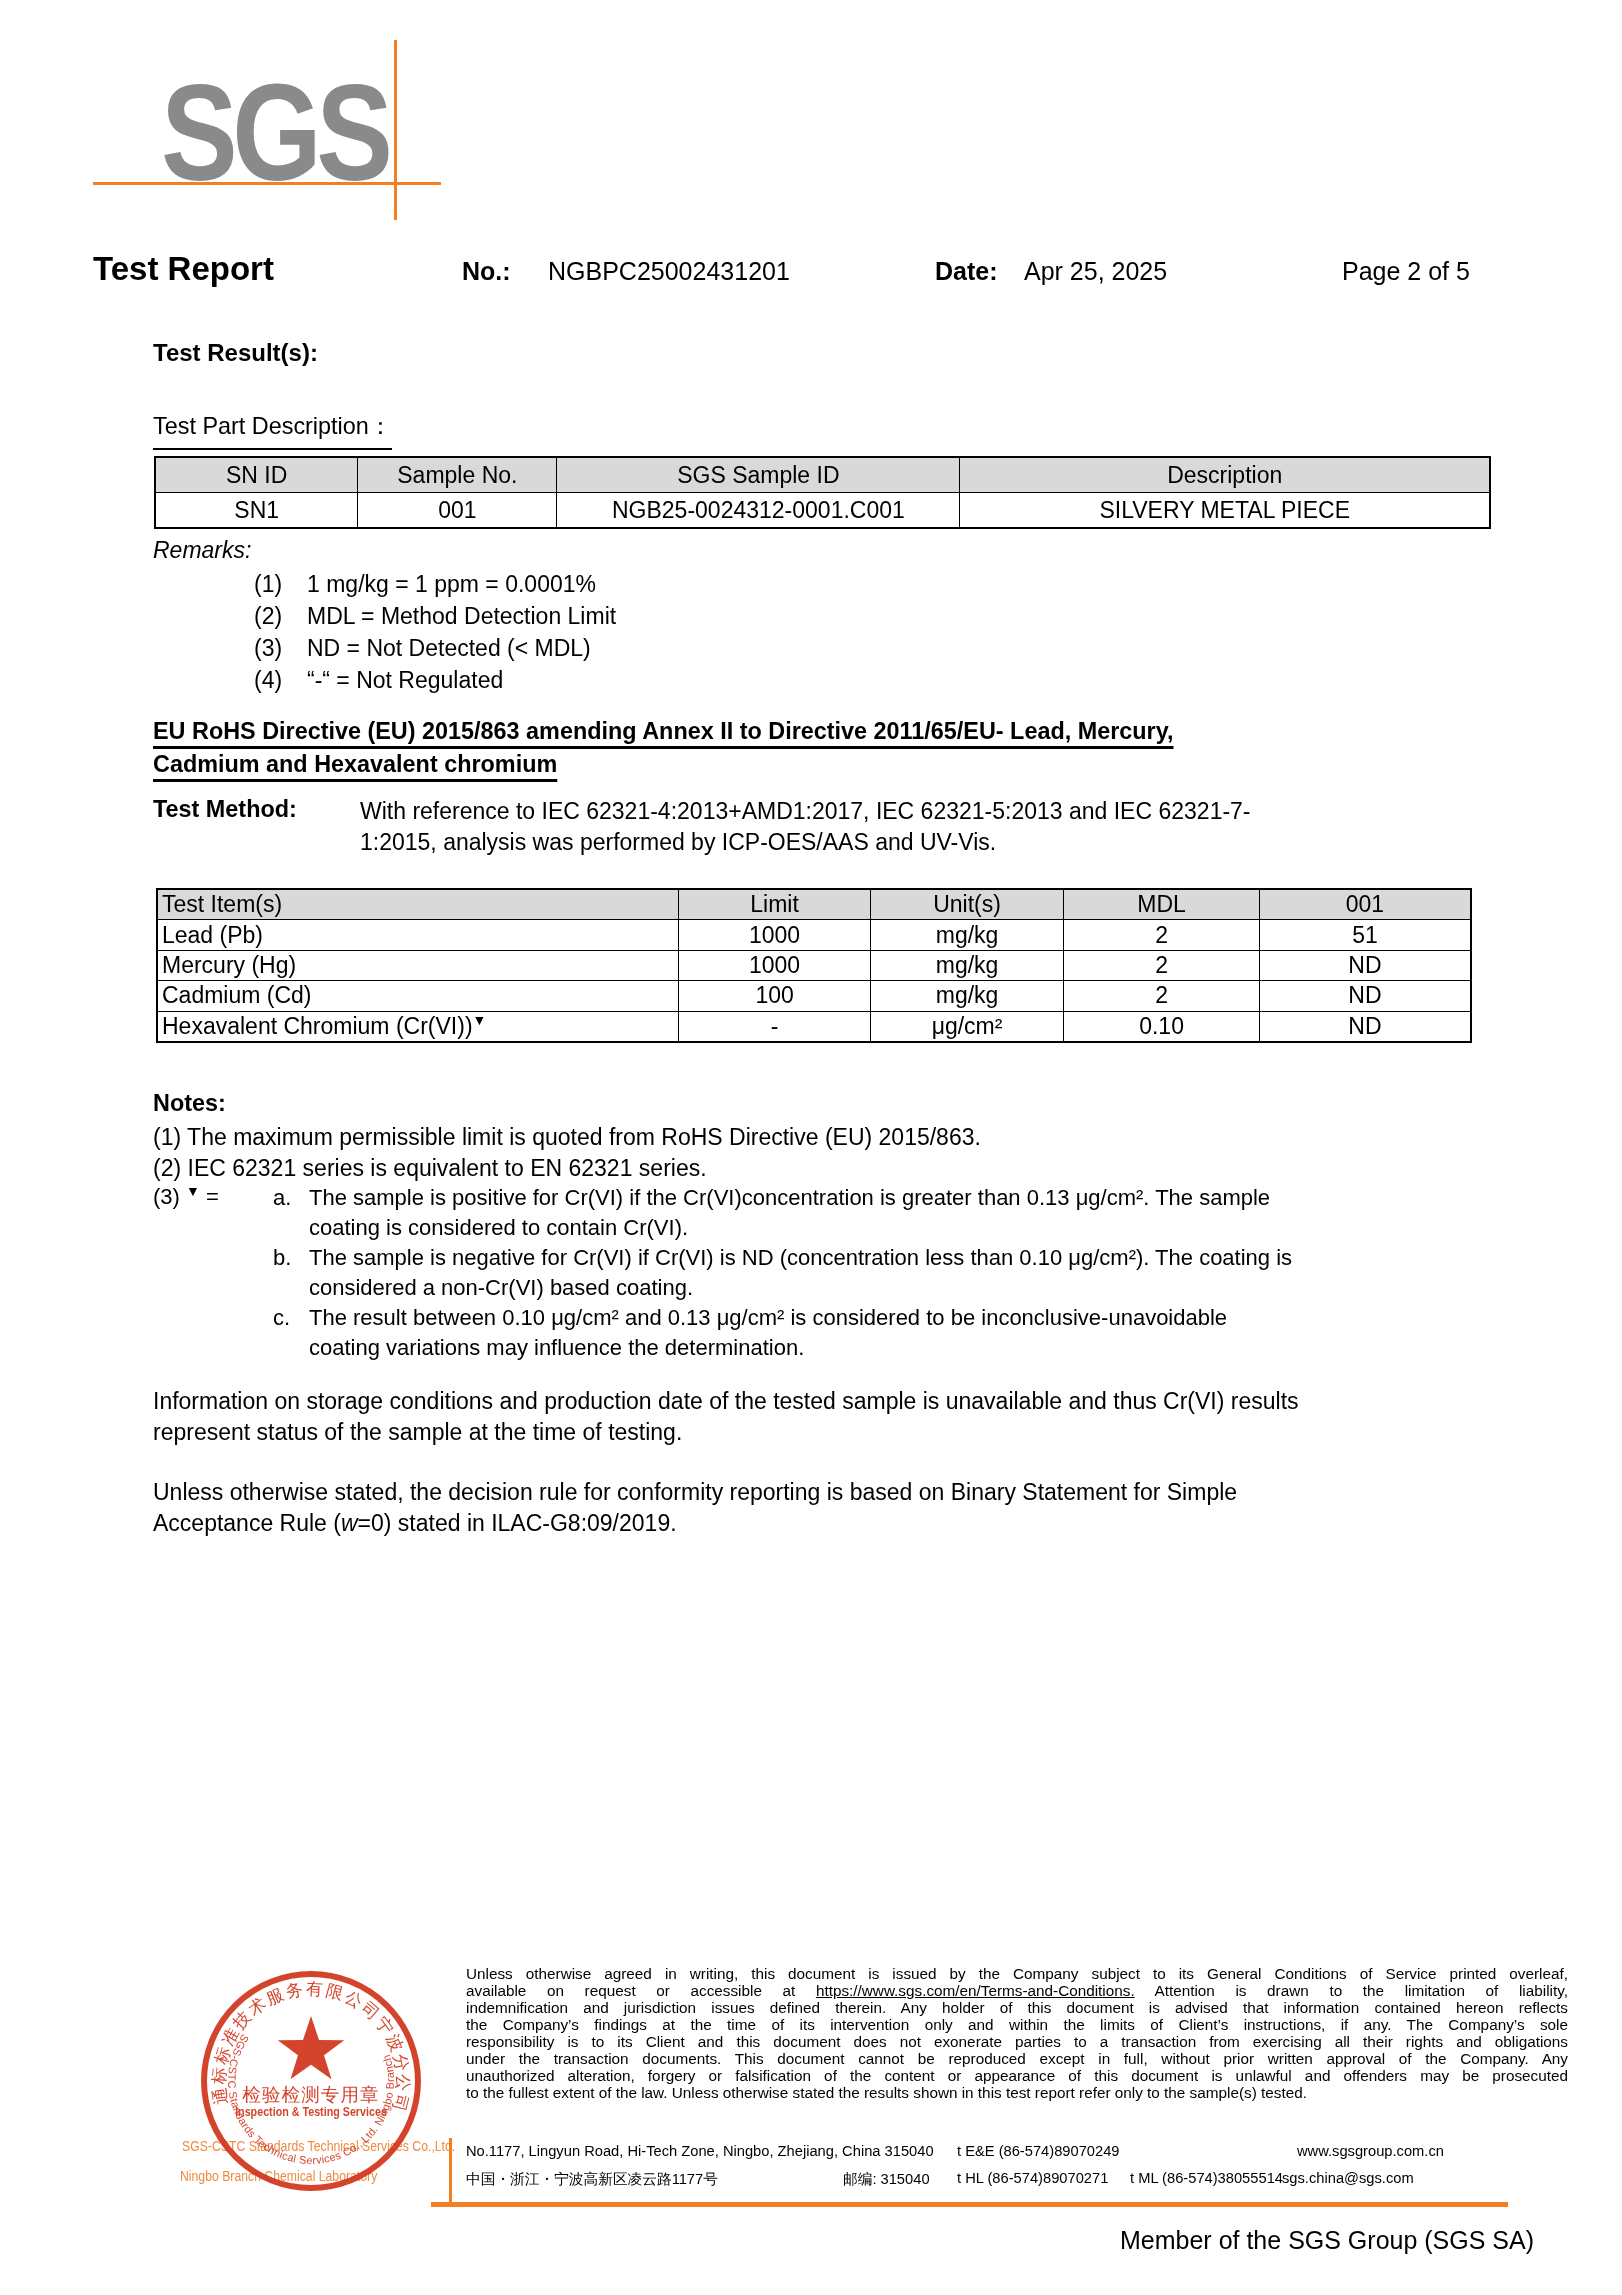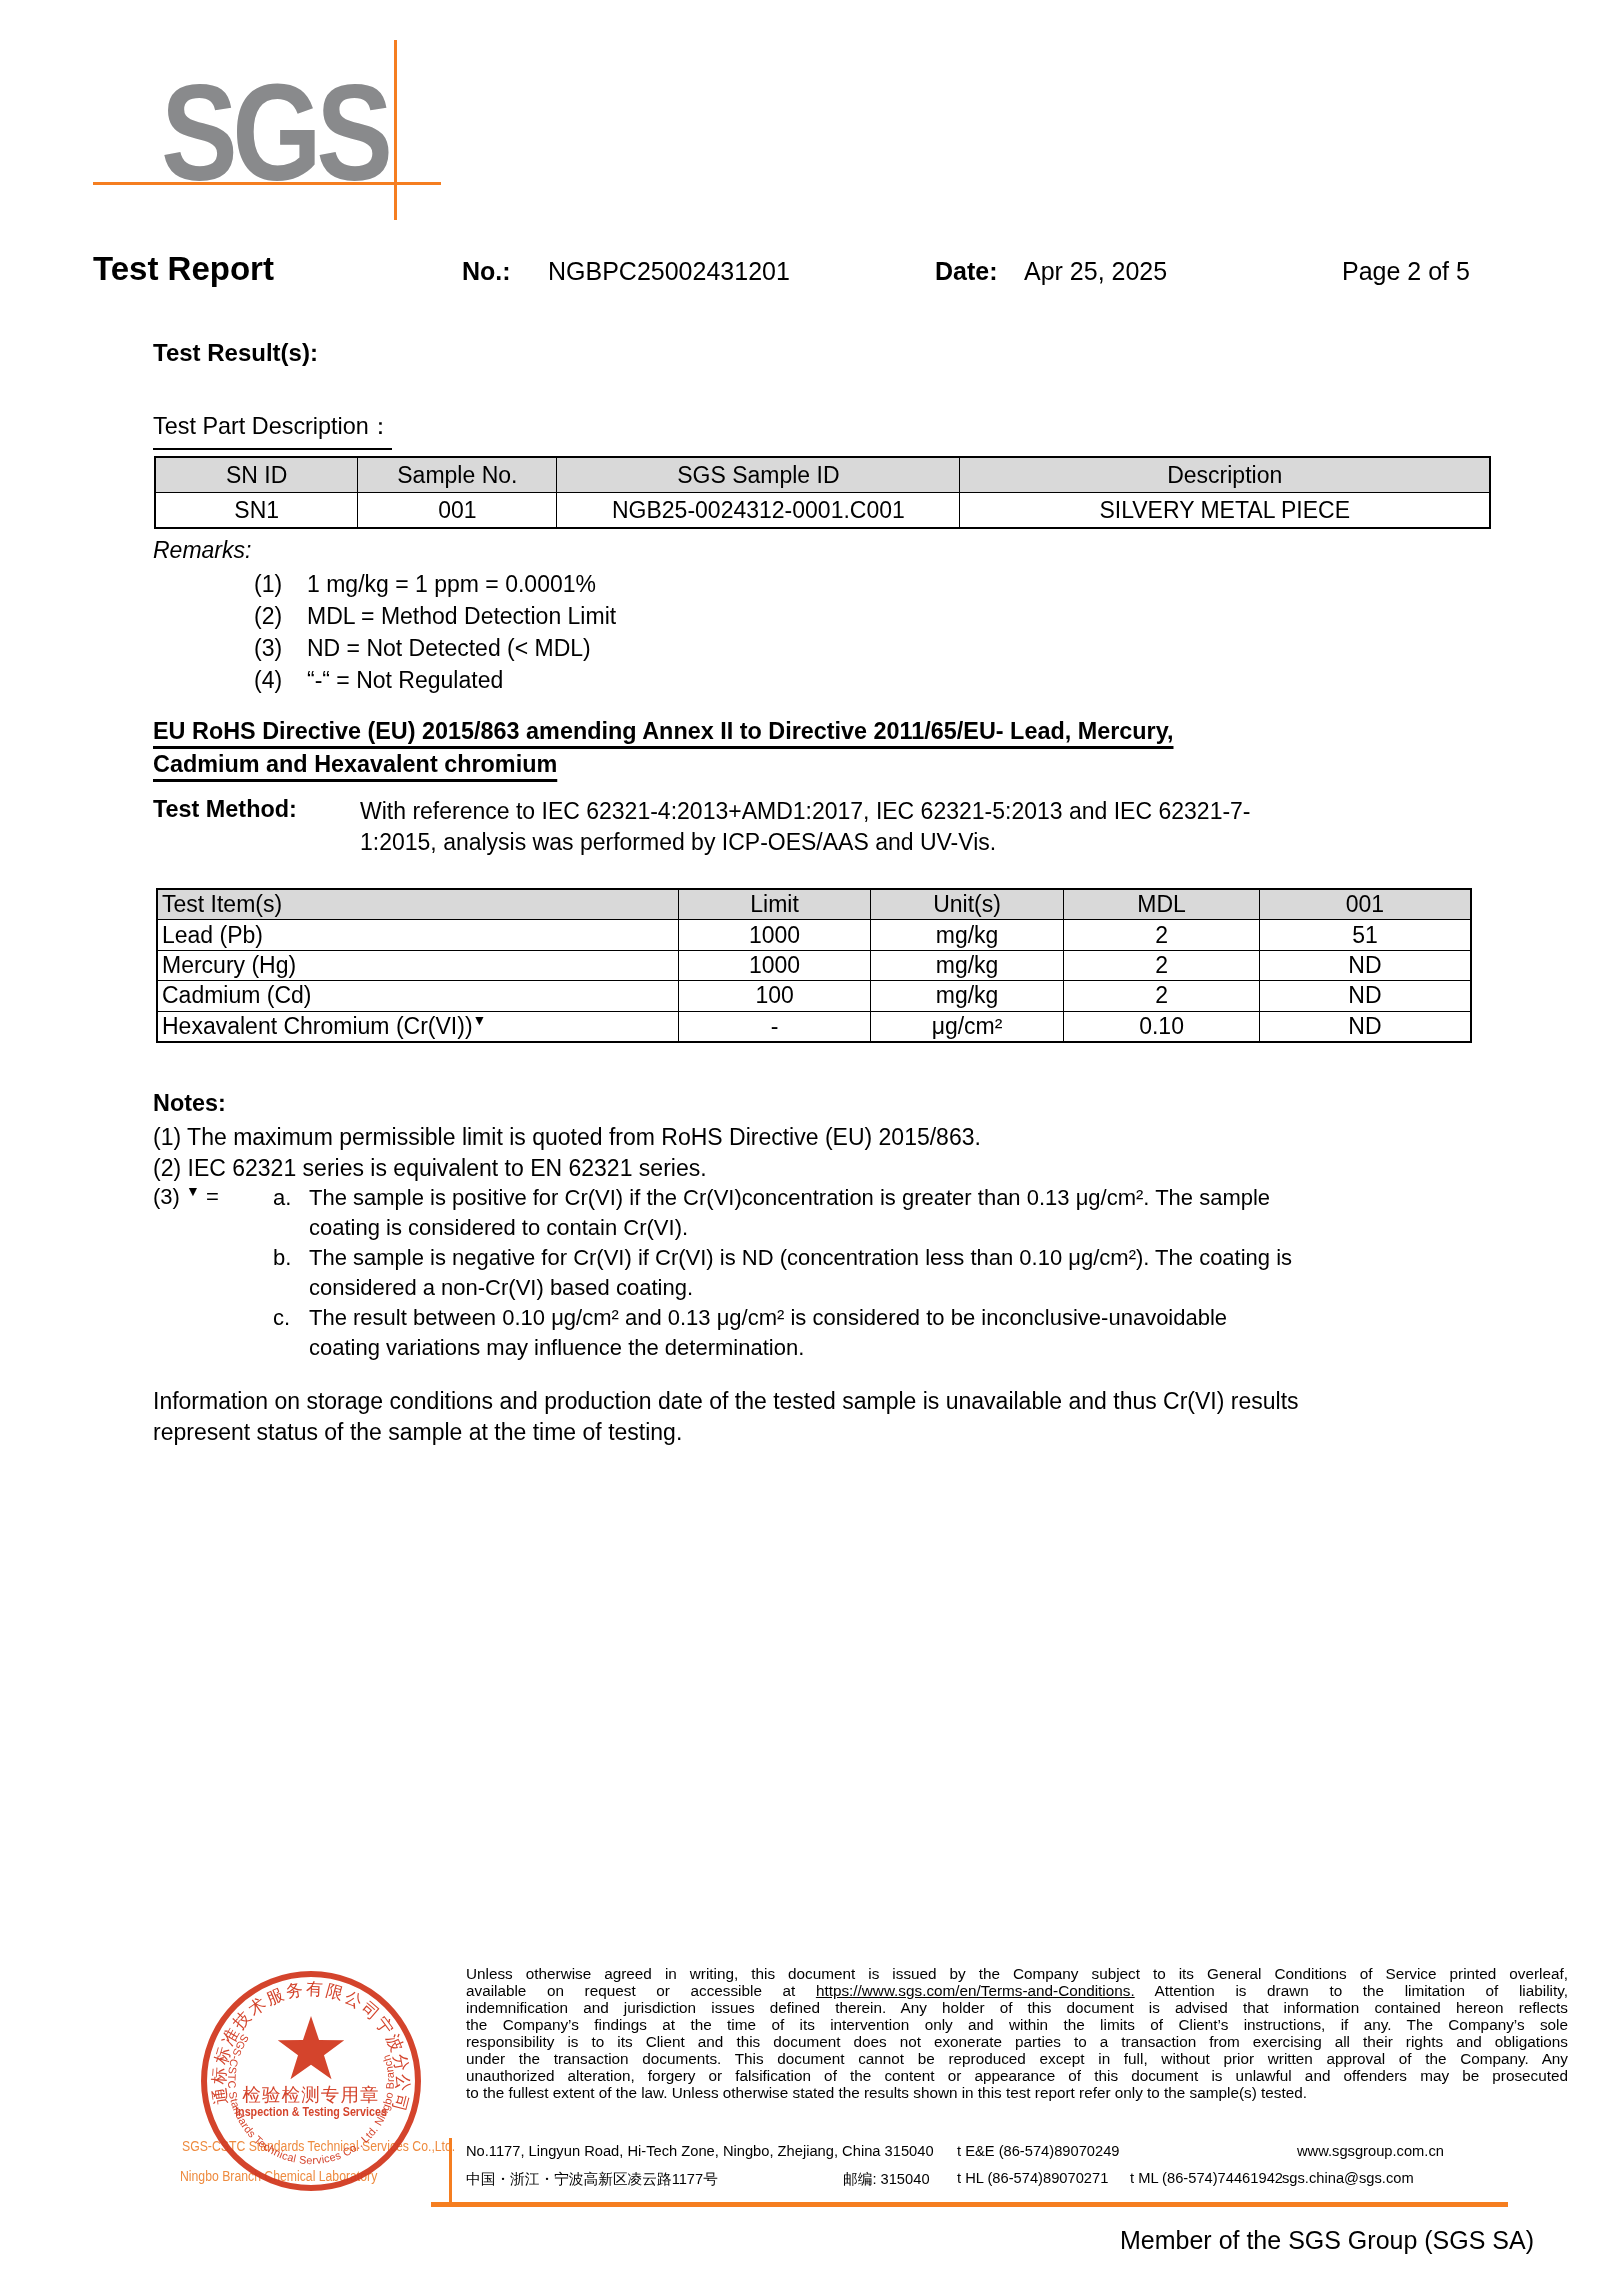--- a/index.html
+++ b/index.html
@@ -229,20 +229,24 @@
             <div>coating variations may influence the determination.</div>
           </div>
       </div>
     </div>
   </div>
 
   <div class="abs para para-storage body-txt nowrap">
       <div>Information on storage conditions and production date of the tested sample is unavailable and thus Cr(VI) results</div>
       <div>represent status of the sample at the time of testing.</div>
     </div>
+  <div class="abs para para-decision body-txt">
+    <div class="nowrap">Unless otherwise stated, the decision rule for conformity reporting is based on Binary Statement for Simple</div>
+    <div class="nowrap"><span>Acceptance Rule (</span><span class="ital">w</span><span>=0) stated in ILAC-G8:09/2019.</span></div>
+  </div>
 
   <div class="abs company company-1 nowrap">SGS-CSTC Standards Technical Services Co.,Ltd.</div>
   <div class="abs company company-2 nowrap">Ningbo Branch Chemical Laboratory</div>
 
   <div class="abs legal">
     <div>Unless otherwise agreed in writing, this document is issued by the Company subject to its General Conditions of Service printed overleaf,</div>
     <div><span>available on request or accessible at </span><span class="url">https://www.sgs.com/en/Terms-and-Conditions.</span><span> Attention is drawn to the limitation of liability,</span></div>
     <div>indemnification and jurisdiction issues defined therein. Any holder of this document is advised that information contained hereon reflects</div>
     <div>the Company’s findings at the time of its intervention only and within the limits of Client’s instructions, if any. The Company’s sole</div>
     <div>responsibility is to its Client and this document does not exonerate parties to a transaction from exercising all their rights and obligations</div>
@@ -251,21 +255,21 @@
     <div class="last">to the fullest extent of the law. Unless otherwise stated the results shown in this test report refer only to the sample(s) tested.</div>
   </div>
 
 
   <div class="abs addr addr1-main nowrap">No.1177, Lingyun Road, Hi-Tech Zone, Ningbo, Zhejiang, China 315040</div>
   <div class="abs addr addr1-phone nowrap">t E&amp;E (86-574)89070249</div>
   <div class="abs addr addr1-web nowrap">www.sgsgroup.com.cn</div>
   <div class="abs addr addr2-main nowrap">中国・浙江・宁波高新区凌云路1177号</div>
   <div class="abs addr addr2-post nowrap">邮编: 315040</div>
   <div class="abs addr addr2-hl nowrap">t HL  (86-574)89070271</div>
-  <div class="abs addr addr2-ml nowrap">t ML (86-574)74461942</div>
+  <div class="abs addr addr2-ml nowrap">t ML (86-574)38055514</div>
   <div class="abs addr addr2-email nowrap">sgs.china@sgs.com</div>
 
   <div class="abs foot-vline"></div>
   <div class="abs foot-rule"></div>
   <div class="abs member nowrap">Member of the SGS Group (SGS SA)</div>
 
   <svg class="abs stamp" viewBox="0 0 480 480">
     <defs>
       <path id="arcTop" d="M 87.4 280.9 A 158 158 0 1 1 392.6 280.9" fill="none"></path>
       <path id="arcBottom" d="M 115.5 152.8 A 152 152 0 1 0 364.5 152.8" fill="none"></path>

